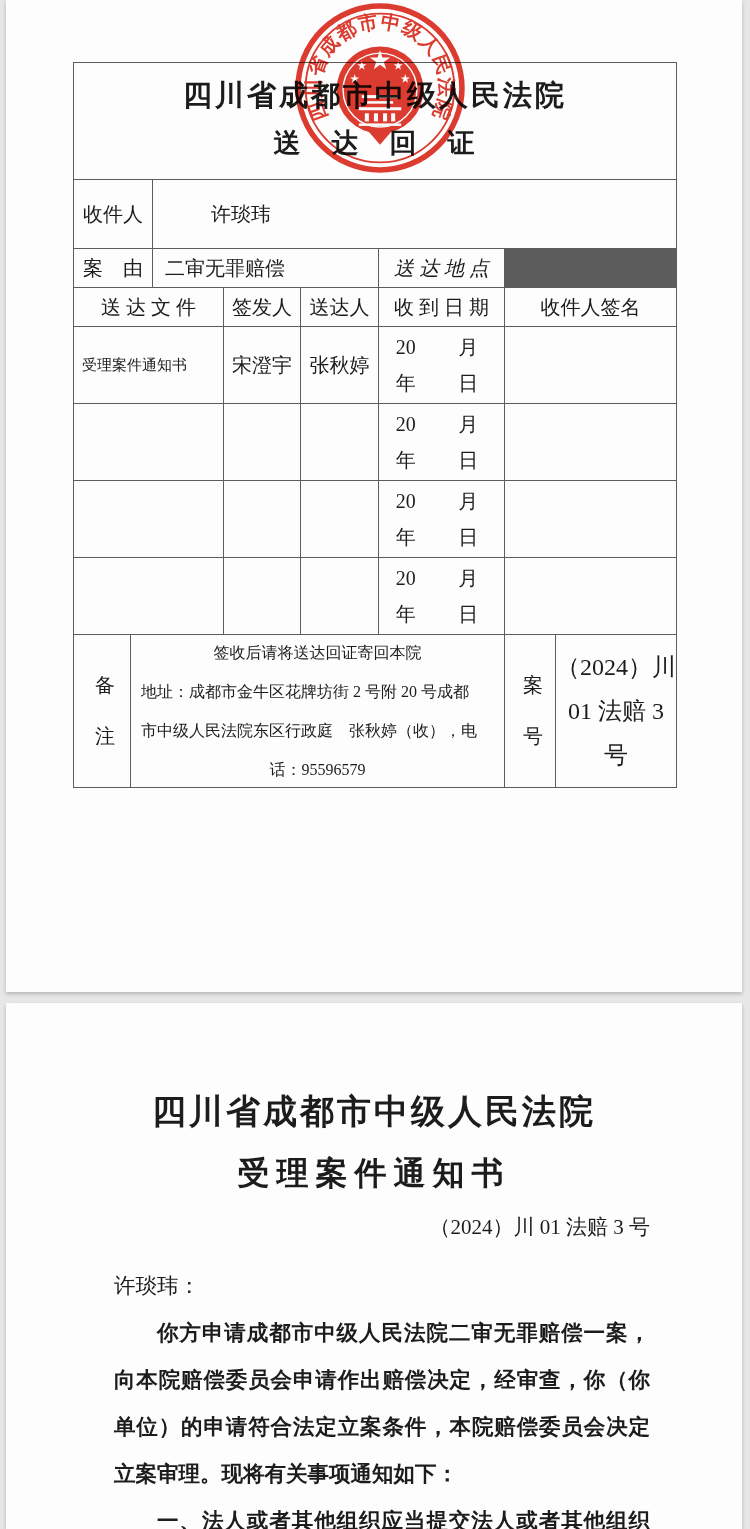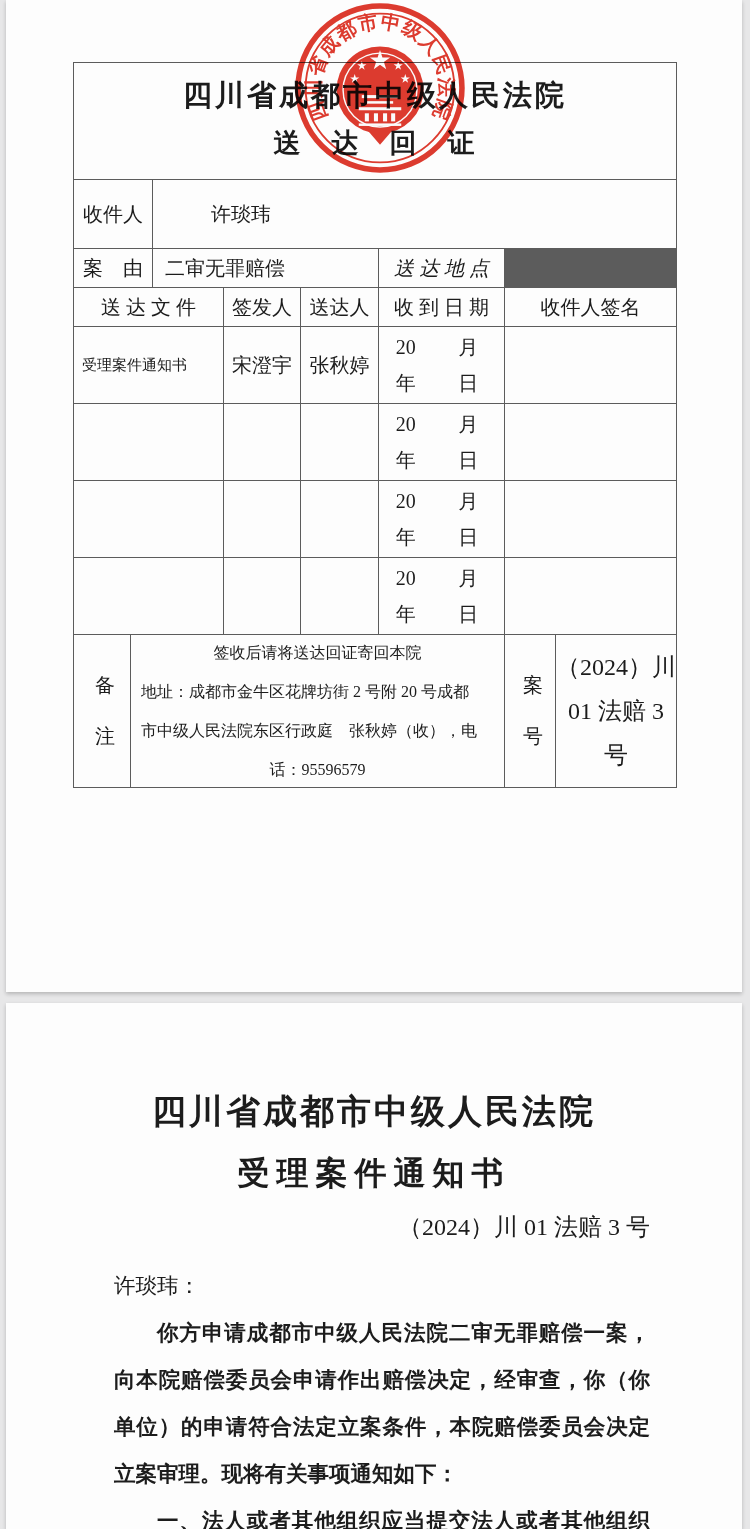--- a/index.html
+++ b/index.html
@@ -44,21 +44,21 @@
   .m-content .ctr{text-align:center;}
   .m-casev{grid-area:9/8/10/9;flex-direction:column;font-size:24px;line-height:44px;}
 
   
   .seal{position:absolute;left:288px;top:2px;width:172px;height:172px;
         mix-blend-mode:multiply;opacity:.95;pointer-events:none;}
 
   
   .p2-title{margin-top:86px;text-align:center;font-size:34px;font-weight:bold;letter-spacing:3px;line-height:46px;}
   .p2-sub{margin-top:16px;text-align:center;font-size:32px;font-weight:bold;letter-spacing:7px;line-height:44px;}
-  .p2-case{margin:18px 92px 0 0;text-align:right;font-size:24px;line-height:28px;}
+  .p2-case{margin:18px 92px 0 0;text-align:right;font-size:21px;line-height:28px;}
   .p2-body{margin:14px 92px 0 108px;font-size:21.5px;line-height:47px;text-align:justify;}
   .p2-salutation{margin-bottom:0;}
   .p2-para{text-indent:2em;margin:0;font-weight:bold;}
 </style>
 </head>
 <body>
 
 <div class="page" id="page1">
 
   <div class="t-grid">

